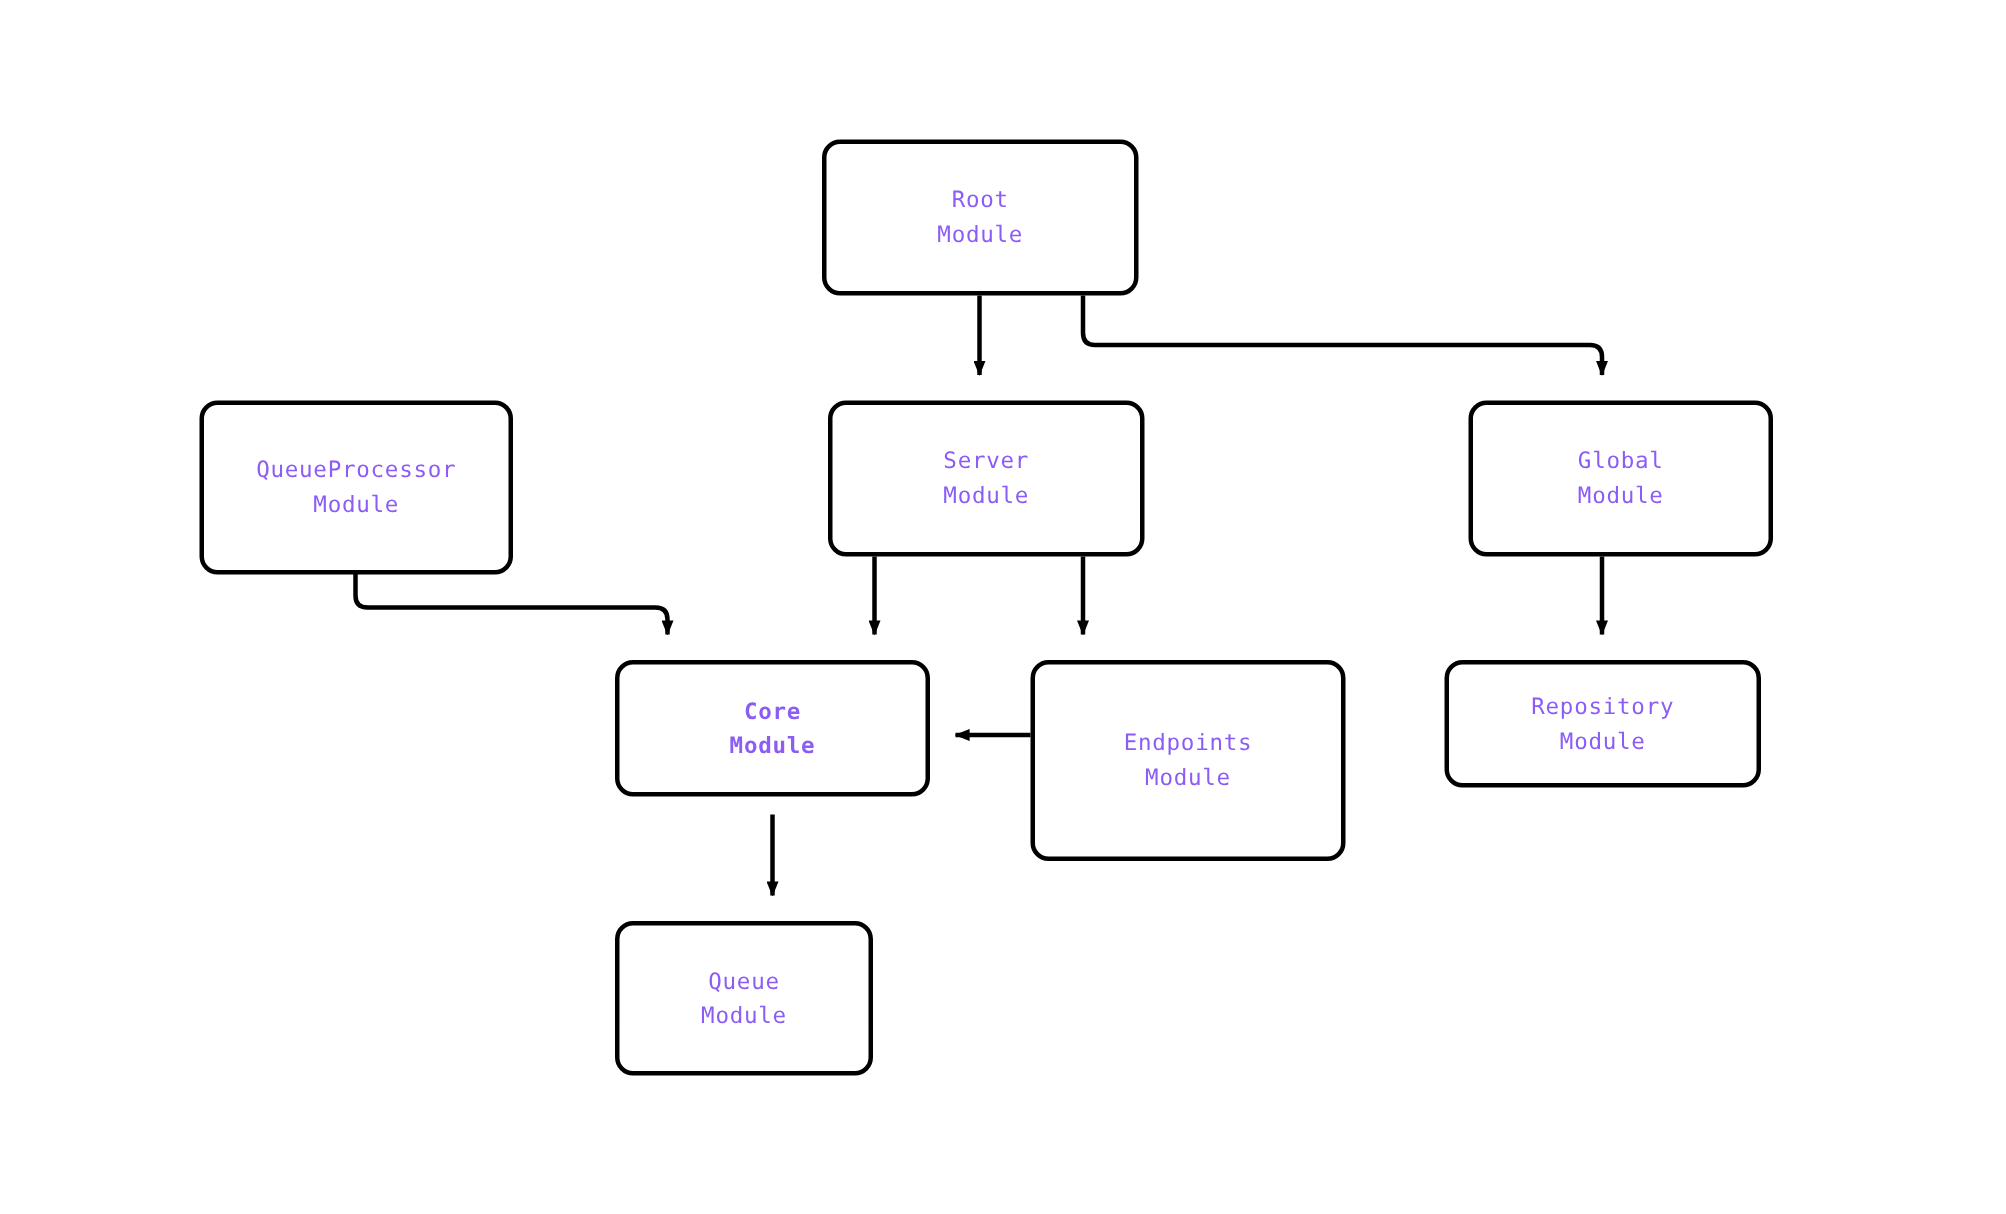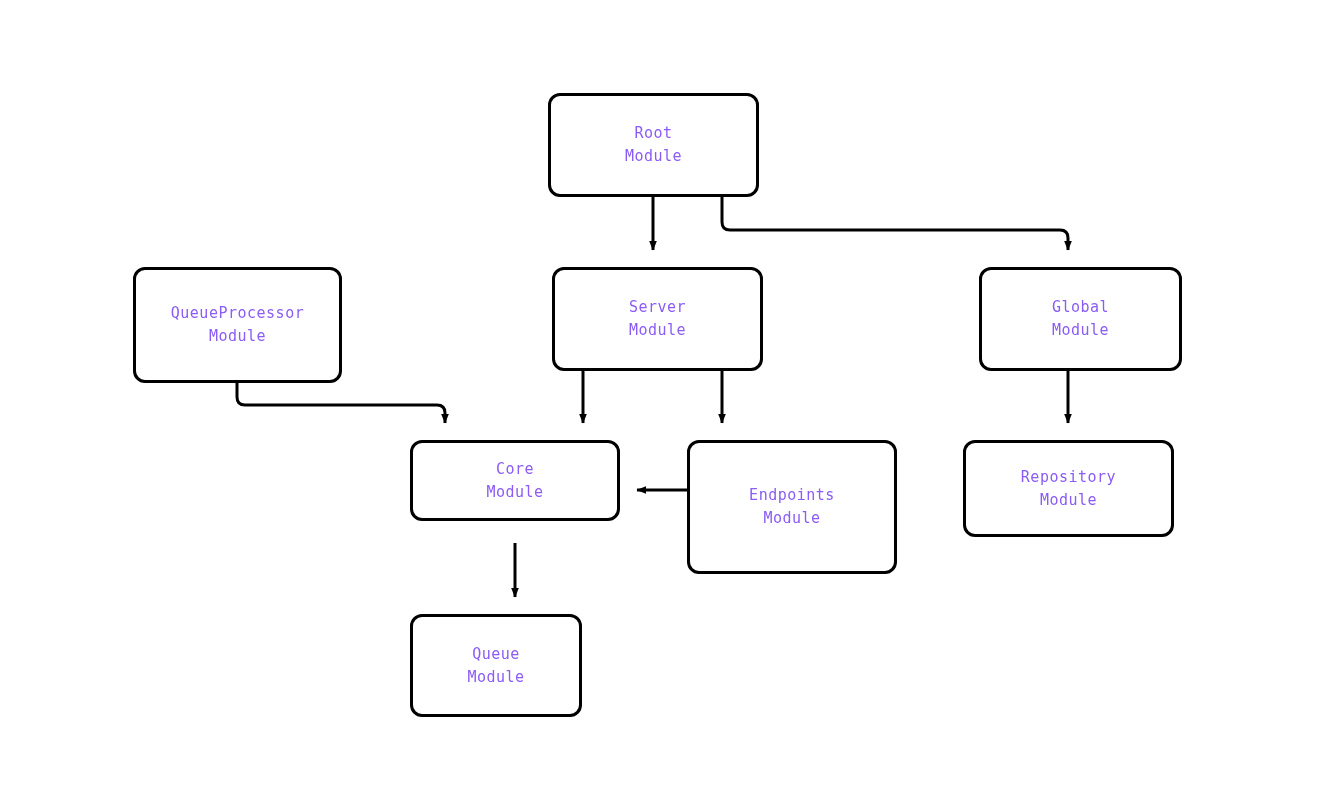--- a/index.html
+++ b/index.html
@@ -90,31 +90,31 @@
   <div class="node" style="left:552px; top:267px; width:211px; height:104px;">
     <div class="node-line">Server</div>
     <div class="node-line">Module</div>
   </div>
 
   <div class="node" style="left:963px; top:267px; width:203px; height:104px;margin-left:16px;">
     <div class="node-line">Global</div>
     <div class="node-line">Module</div>
   </div>
 
-  <div class="node" style="left:410px; top:440px; width:210px; height:81px;">
+  <div class="node" style="left:410px; top:440px; width:210px; height:91px;font-weight:bold;">
     <div class="node-line">Core</div>
     <div class="node-line">Module</div>
   </div>
 
   <div class="node" style="left:687px; top:440px; width:210px; height:134px;">
     <div class="node-line">Endpoints</div>
     <div class="node-line">Module</div>
   </div>
 
-  <div class="node" style="left:963px; top:440px; width:211px; height:97px;">
+  <div class="node" style="left:963px; top:440px; width:211px; height:85px;">
     <div class="node-line">Repository</div>
     <div class="node-line">Module</div>
   </div>
 
   <div class="node" style="left:410px; top:614px; width:172px; height:103px;">
     <div class="node-line">Queue</div>
     <div class="node-line">Module</div>
   </div>
 
 </div>

